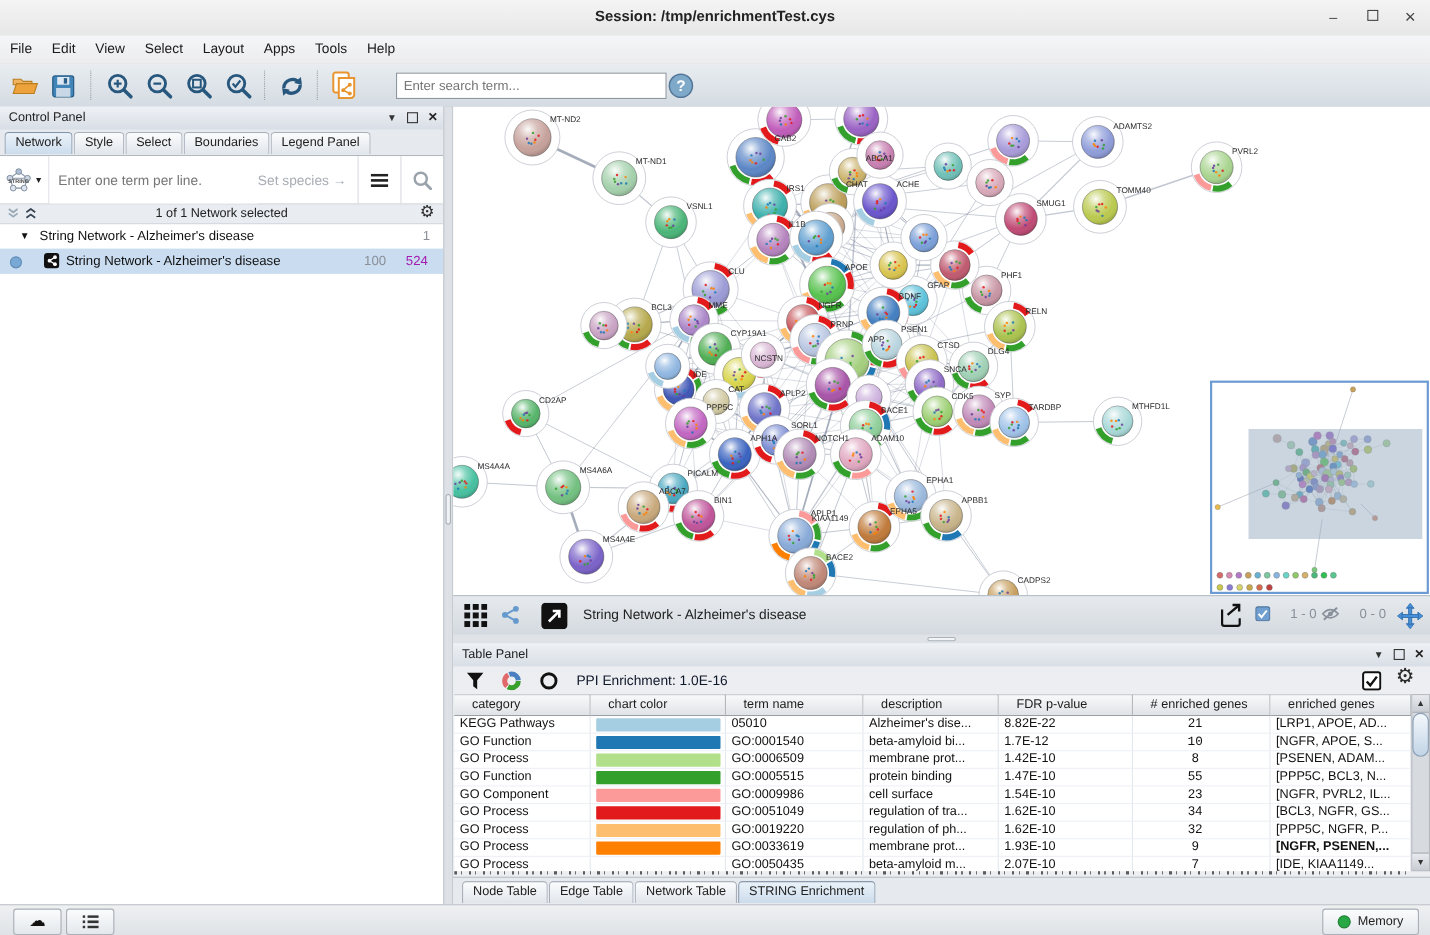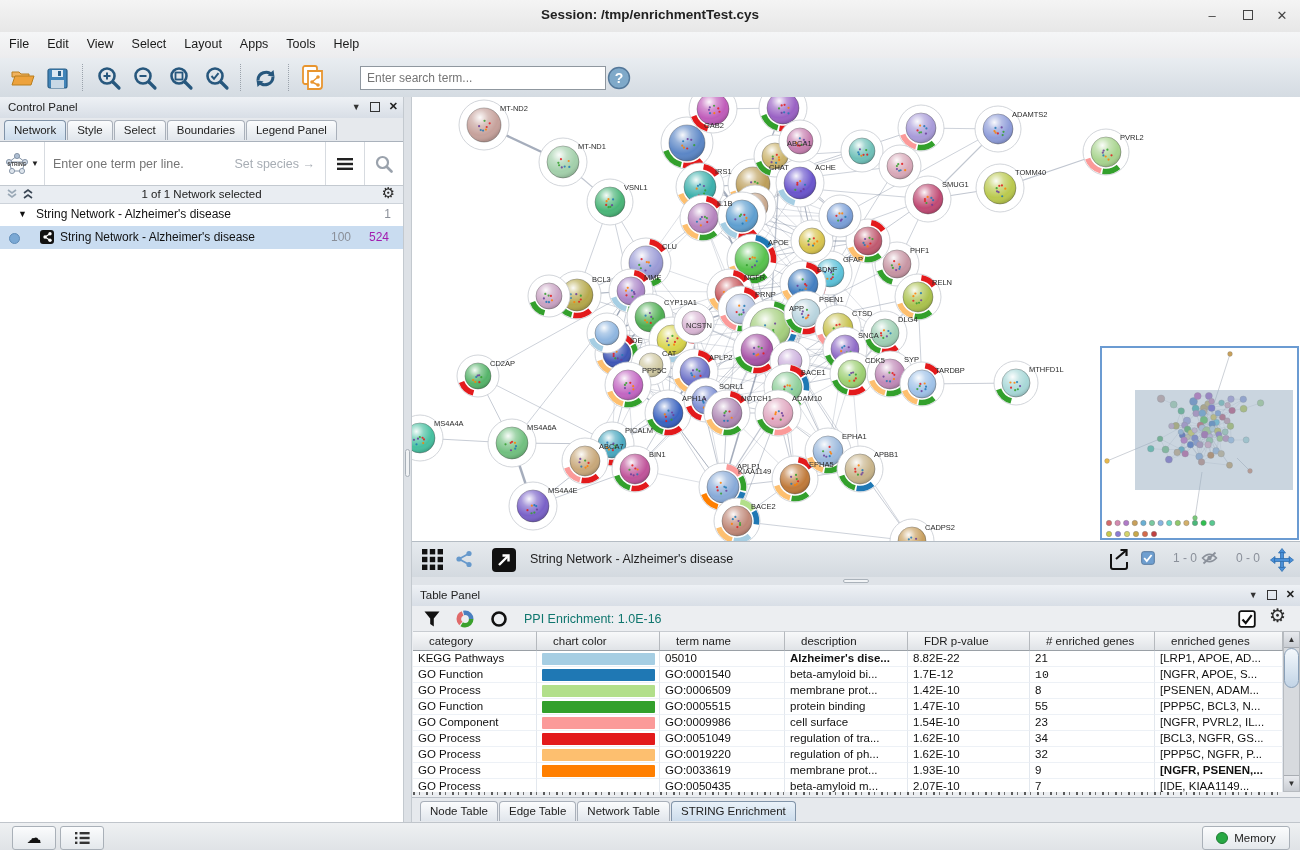--- a/index.html
+++ b/index.html
@@ -49,21 +49,21 @@
   #v-splitter{left:403px;top:97px;width:9px;height:725px;background:#dde1e6;border-left:1px solid #c3c9cf;border-right:1px solid #c3c9cf;box-sizing:border-box;}
   #v-splitter .grip{position:absolute;left:1px;top:352px;width:5px;height:28px;border-radius:3px;background:#f0f2f4;border:1px solid #a8b0b8;box-sizing:border-box;}
   
   #table-panel{left:412px;top:585px;width:888px;height:237px;background:#eceef1;}
   #tp-tools{height:28px;position:relative;background:#eceef1;}
   #tp-colhead{position:absolute;left:1px;top:46px;height:20px;display:flex;}
   .th{box-sizing:border-box;border-right:1px solid #b5b9be;border-top:1px solid #c8ccd1;border-bottom:1px solid #9aa0a6;background:linear-gradient(#f8f9fa,#e0e3e7);font-size:11.5px;color:#1c1c1c;padding:3px 0 0 16px;overflow:hidden;white-space:nowrap;}
   #tp-rows{position:absolute;left:1px;top:66px;width:870px;height:141px;background:#fff;overflow:hidden;}
   .tr{display:flex;height:16px;}
   .td{box-sizing:border-box;border-right:1px solid #e3e8ee;border-bottom:1px solid #edf1f6;font-size:11.5px;color:#111;padding:1px 0 0 5px;overflow:hidden;white-space:nowrap;}
-  .td.num{text-align:left;padding-right:16px;}
+  .td.num{text-align:center;padding-right:16px;}
   .cbar{height:12px;margin:1px 4px 0 0;border-radius:1px;}
   #tp-flecks{position:absolute;left:1px;top:207px;width:870px;height:3px;background:repeating-linear-gradient(90deg,#2a2a2a 0 2px,transparent 2px 6px,#444 6px 7px,transparent 7px 13px);opacity:.75;}
   #tp-tabs{position:absolute;left:0;top:212px;width:888px;height:25px;background:#e6e9ed;border-top:1px solid #b9bfc7;padding:3px 0 0 8px;box-sizing:border-box;}
   
   #tp-scroll{position:absolute;left:871px;top:46px;width:17px;height:161px;background:#d7dade;border:1px solid #b7bbc0;box-sizing:border-box;}
   .sb-btn{position:absolute;left:0;width:15px;height:15px;background:linear-gradient(#e8eaee,#c9cdd3);border-bottom:1px solid #a9adb3;display:flex;align-items:center;justify-content:center;font-size:8px;color:#333;}
   .sb-thumb{position:absolute;left:0px;top:16px;width:15px;height:40px;background:linear-gradient(#f4f8fc,#c2d4e6);border:1px solid #8aa0b8;border-radius:8px;box-sizing:border-box;}
   
   #statusbar{left:0;top:822px;width:1300px;height:28px;background:linear-gradient(#eef0f2,#dfe2e6);border-top:1px solid #c0c5cb;}
   .st-btn{position:absolute;top:3px;height:22px;border:1px solid #a9b0b8;border-radius:3px;background:linear-gradient(#fbfcfd,#e4e8ec);display:flex;align-items:center;justify-content:center;}
@@ -2069,21 +2069,21 @@
           <circle cx="9" cy="9" r="6.2" fill="none" stroke="#3aa02c" stroke-width="4.6" stroke-dasharray="13 26"></circle>
           <circle cx="9" cy="9" r="6.2" fill="none" stroke="#e06a6a" stroke-width="4.6" stroke-dasharray="0 14 12 13"></circle>
           <circle cx="9" cy="9" r="6.2" fill="none" stroke="#4a7fc0" stroke-width="4.6" stroke-dasharray="0 27 11 1"></circle>
         </svg>
     </span>
     <span style="position:absolute;left:78px;top:4px;">
       <svg width="18" height="18" viewBox="0 0 18 18">
           <circle cx="9" cy="9" r="6.5" fill="none" stroke="#111" stroke-width="2.6"></circle>
         </svg>
     </span>
-    <span style="position:absolute;left:112px;top:6px;font-size:12.5px;color:#0f766e;">PPI Enrichment: 1.0E-16</span>
+    <span style="position:absolute;left:112px;top:6px;font-size:12.5px;color:#0f172a;">PPI Enrichment: 1.0E-16</span>
     <span style="position:absolute;right:44px;top:4px;">
       <svg width="18" height="18" viewBox="0 0 18 18">
           <rect x="1.2" y="1.2" width="15.6" height="15.6" rx="2" fill="#fff" stroke="#111" stroke-width="1.8"></rect>
           <path d="M4.5,9.5 l3.2,3.6 l6,-8" fill="none" stroke="#111" stroke-width="2.2"></path>
         </svg>
     </span>
     <span class="gear" style="position:absolute;right:14px;top:3px;font-size:19px;">⚙</span>
   </div>
   <div id="tp-colhead">
       <div class="th" style="width: 124px;">category</div>
@@ -2094,21 +2094,21 @@
       <div class="th" style="width: 125px;"># enriched genes</div>
       <div class="th" style="width: 128px;">enriched genes</div>
     </div>
   <div id="tp-rows">
       <div class="tr">
         <div class="td" style="width: 124px;">KEGG Pathways</div>
         <div class="td" style="width: 123px;">
           <div class="cbar" style="background: rgb(166, 206, 227);"></div>
         </div>
         <div class="td" style="width: 125px;">05010</div>
-        <div class="td" style="width: 123px; font-weight: bold;">Alzheimer's dise...</div>
+        <div class="td" style="width: 123px;">Alzheimer's dise...</div>
         <div class="td" style="width: 122px;">8.82E-22</div>
         <div class="td num" style="width: 125px;">21</div>
         <div class="td" style="width: 128px;">[LRP1, APOE, AD...</div>
       </div>
       <div class="tr">
         <div class="td" style="width: 124px;">GO Function</div>
         <div class="td" style="width: 123px;">
           <div class="cbar" style="background: rgb(31, 120, 180);"></div>
         </div>
         <div class="td" style="width: 125px;">GO:0001540</div>

